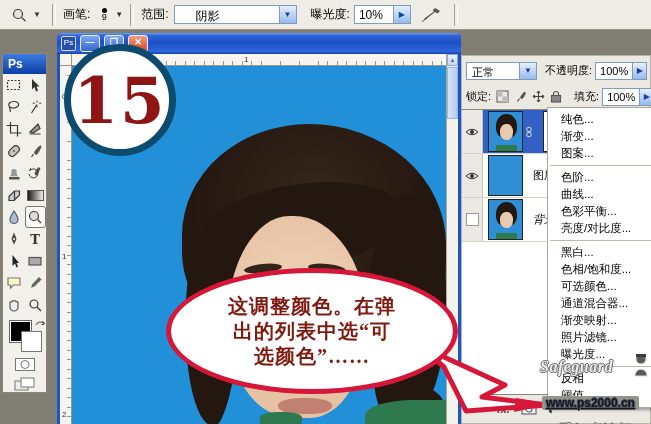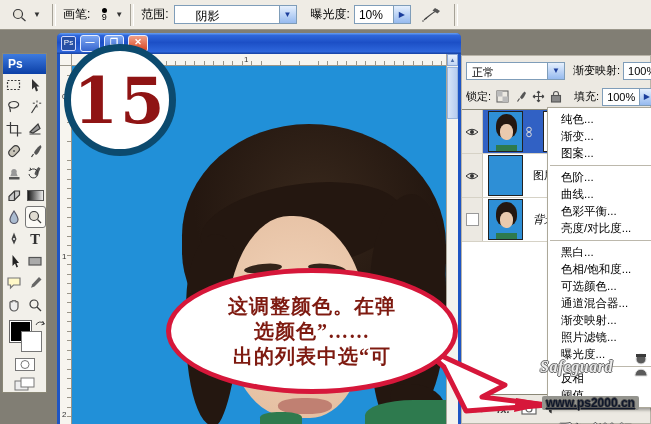--- a/index.html
+++ b/index.html
@@ -370,31 +370,31 @@
   <span>15</span>
 </div>
 
 <svg id="bubble-tail" width="651" height="424">
   <polygon points="420,346 505,385 482,397 548,405 466,411 444,367" fill="#FFFFFF" stroke="#D6173A" stroke-width="5" stroke-linejoin="round"></polygon>
   <polygon points="516,398 551,404 514,412" fill="#D6173A"></polygon>
 </svg>
 
 <div id="speech-bubble">
   <span class="bline">这调整颜色。在弹</span>
+  <span class="bline">出的列表中选“可</span>
   <span class="bline">选颜色”……</span>
-  <span class="bline">出的列表中选“可</span>
 </div>
 
 <div id="layers-panel">
   <div class="prow" id="blend-row">
-    <div class="xp-select" style="height:18px;gap:28px;">
+    <div class="xp-select" style="height:18px;">
       <span class="sel-text" style="min-width:42px;font-size:11px;">正常</span>
       <span class="bluebtn">▼</span>
     </div>
-    <span class="plabel">渐变映射:</span>
+    <span class="plabel">不透明度:</span>
     <div class="valfield" style="height:18px;">
       <span class="val-text" style="font-size:11px;min-width:28px;">100%</span>
       <span class="bluebtn" style="width:13px;">▶</span>
     </div>
   </div>
   <div class="prow" id="lock-row">
     <span class="plabel first">锁定:</span>
     <div class="lockicons">
       <svg width="13" height="13">
           <rect x="1" y="1" width="11" height="11" stroke="#666"></rect>

